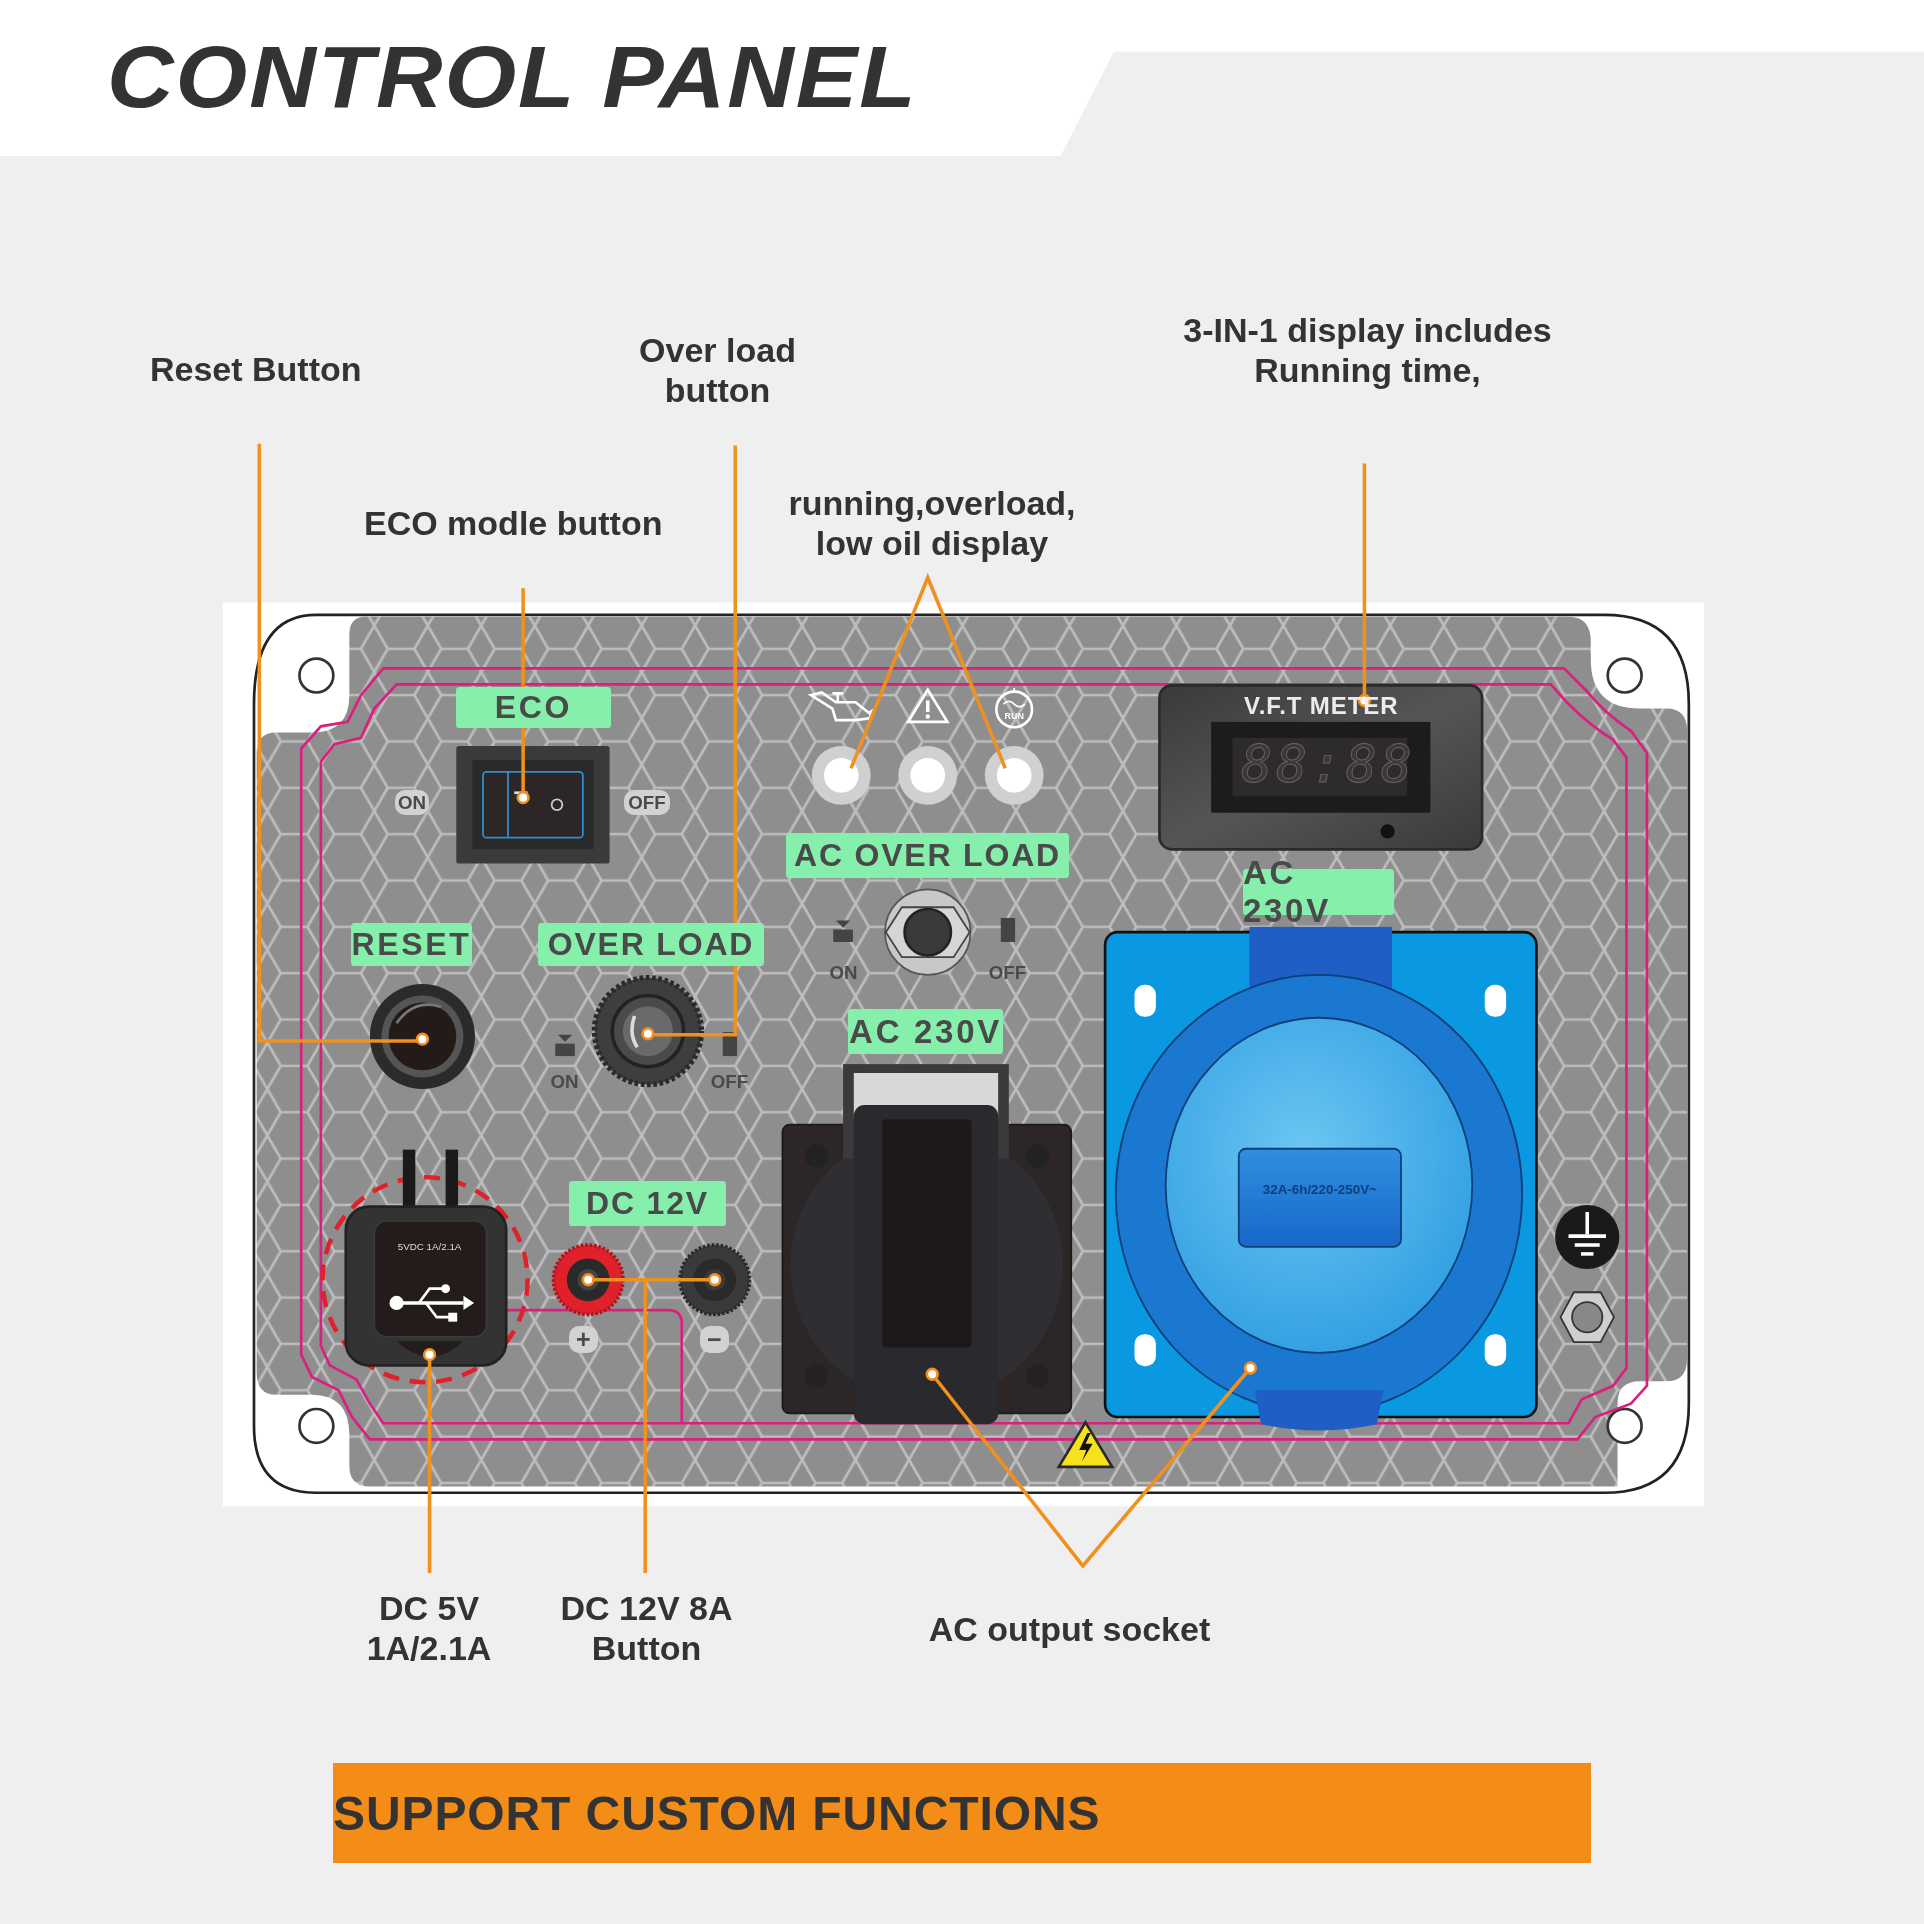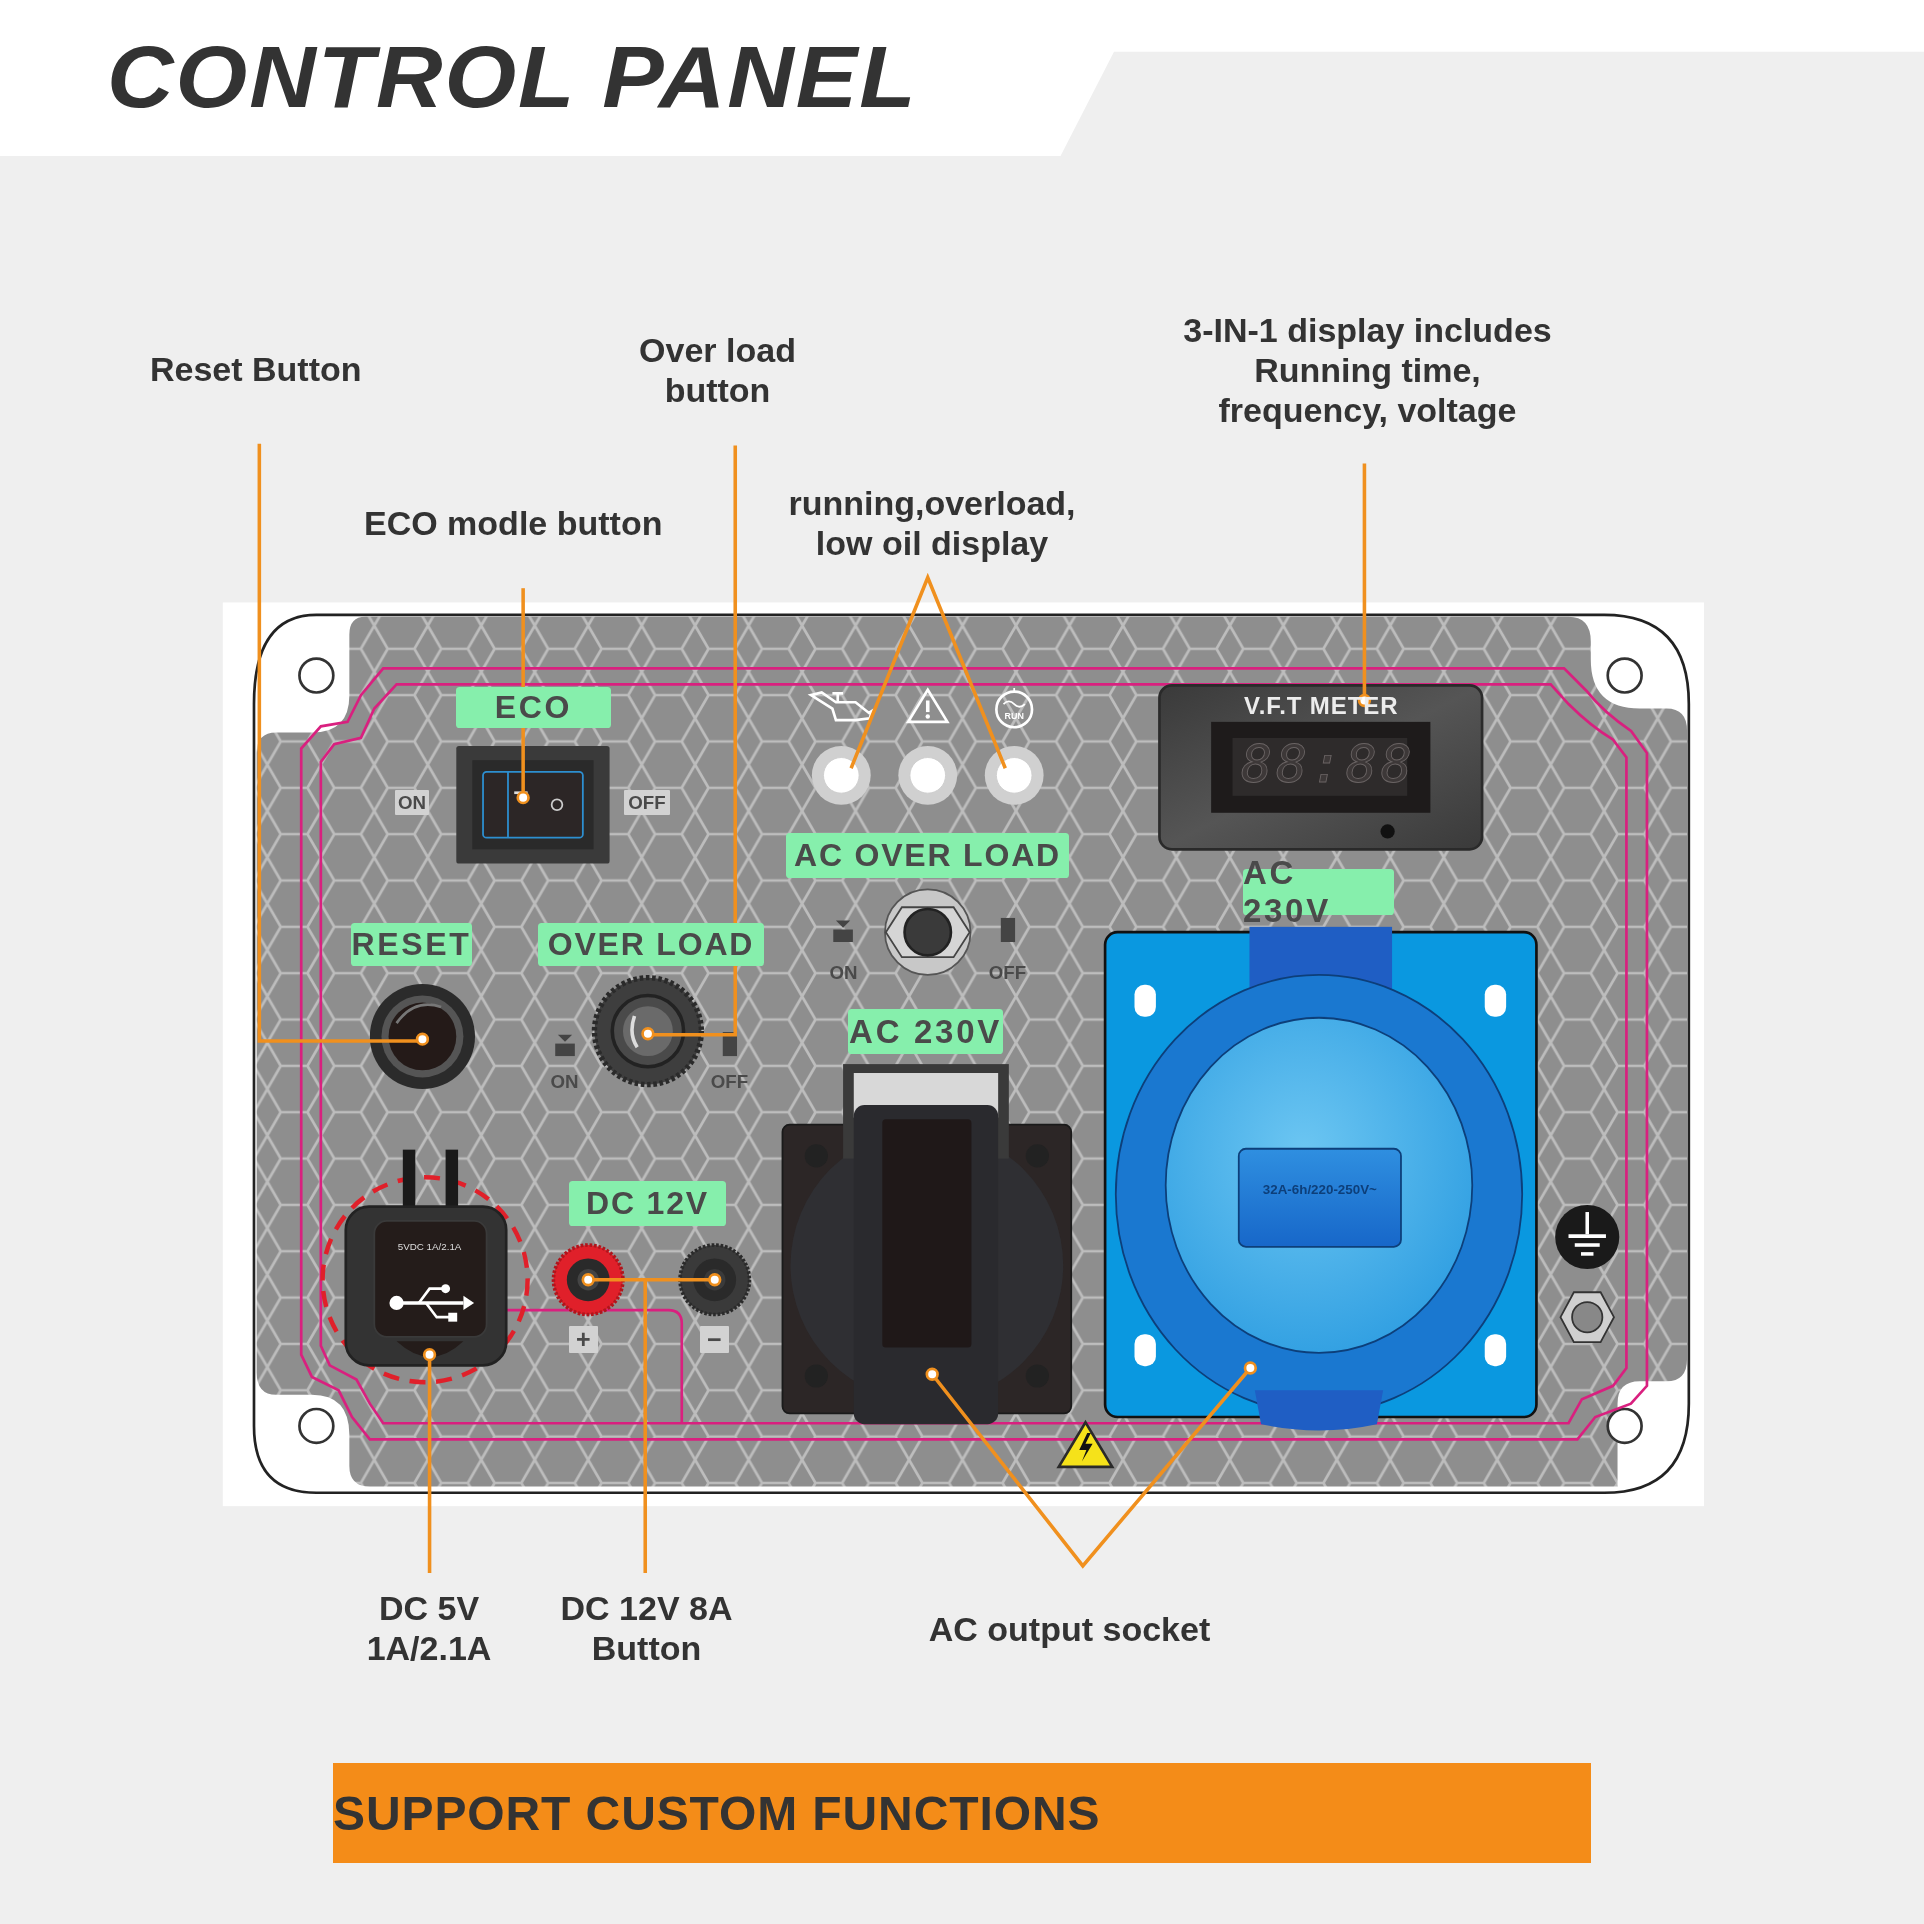--- a/index.html
+++ b/index.html
@@ -40,21 +40,21 @@
   }
   
   .plate {
     position: absolute; background: #86efac; color: #4a4a4a;
     font-weight: bold; font-family: "Liberation Sans", sans-serif;
     display: flex; align-items: center; justify-content: center;
     border-radius: 3.6px; letter-spacing: 2.7px;
   }
   .small-plate {
     position: absolute; background: #d2d2d2; color: #4a4a4a;
-    font-weight: bold; font-size: 18.7px; border-radius: 1px;
+    font-weight: bold; font-size: 18.7px; border-radius: 10px;
     display: flex; align-items: center; justify-content: center;
     font-family: "Liberation Sans", sans-serif;
   }
   .svg-layer { position: absolute; left: 0; top: 0; }
 </style>
 </head>
 <body>
 
 <svg class="header-band" width="1925" height="156" viewBox="0 0 2160 175">
   <polygon points="0,0 2160,0 2160,58 1250,58 1190,175 0,175" fill="#ffffff"></polygon>
@@ -71,21 +71,20 @@
 <div class="callout" style="left:364px; top:503px;">
   <span>ECO modle button</span>
 </div>
 <div class="callout" style="left:775px; top:483px; width:314px;">
   <div>running,overload,</div>
   <div>low oil display</div>
 </div>
 <div class="callout" style="left:1158px; top:310px; width:419px;">
   <div>3-IN-1 display includes</div>
   <div>Running time,</div>
-  <div>frequency, voltage</div>
 </div>
 <div class="callout" style="left:349px; top:1588px; width:160px;">
   <div>DC 5V</div>
   <div>1A/2.1A</div>
 </div>
 <div class="callout" style="left:545px; top:1588px; width:203px;">
   <div>DC 12V 8A</div>
   <div>Button</div>
 </div>
 <div class="callout" style="left:918px; top:1609px; width:303px;">

